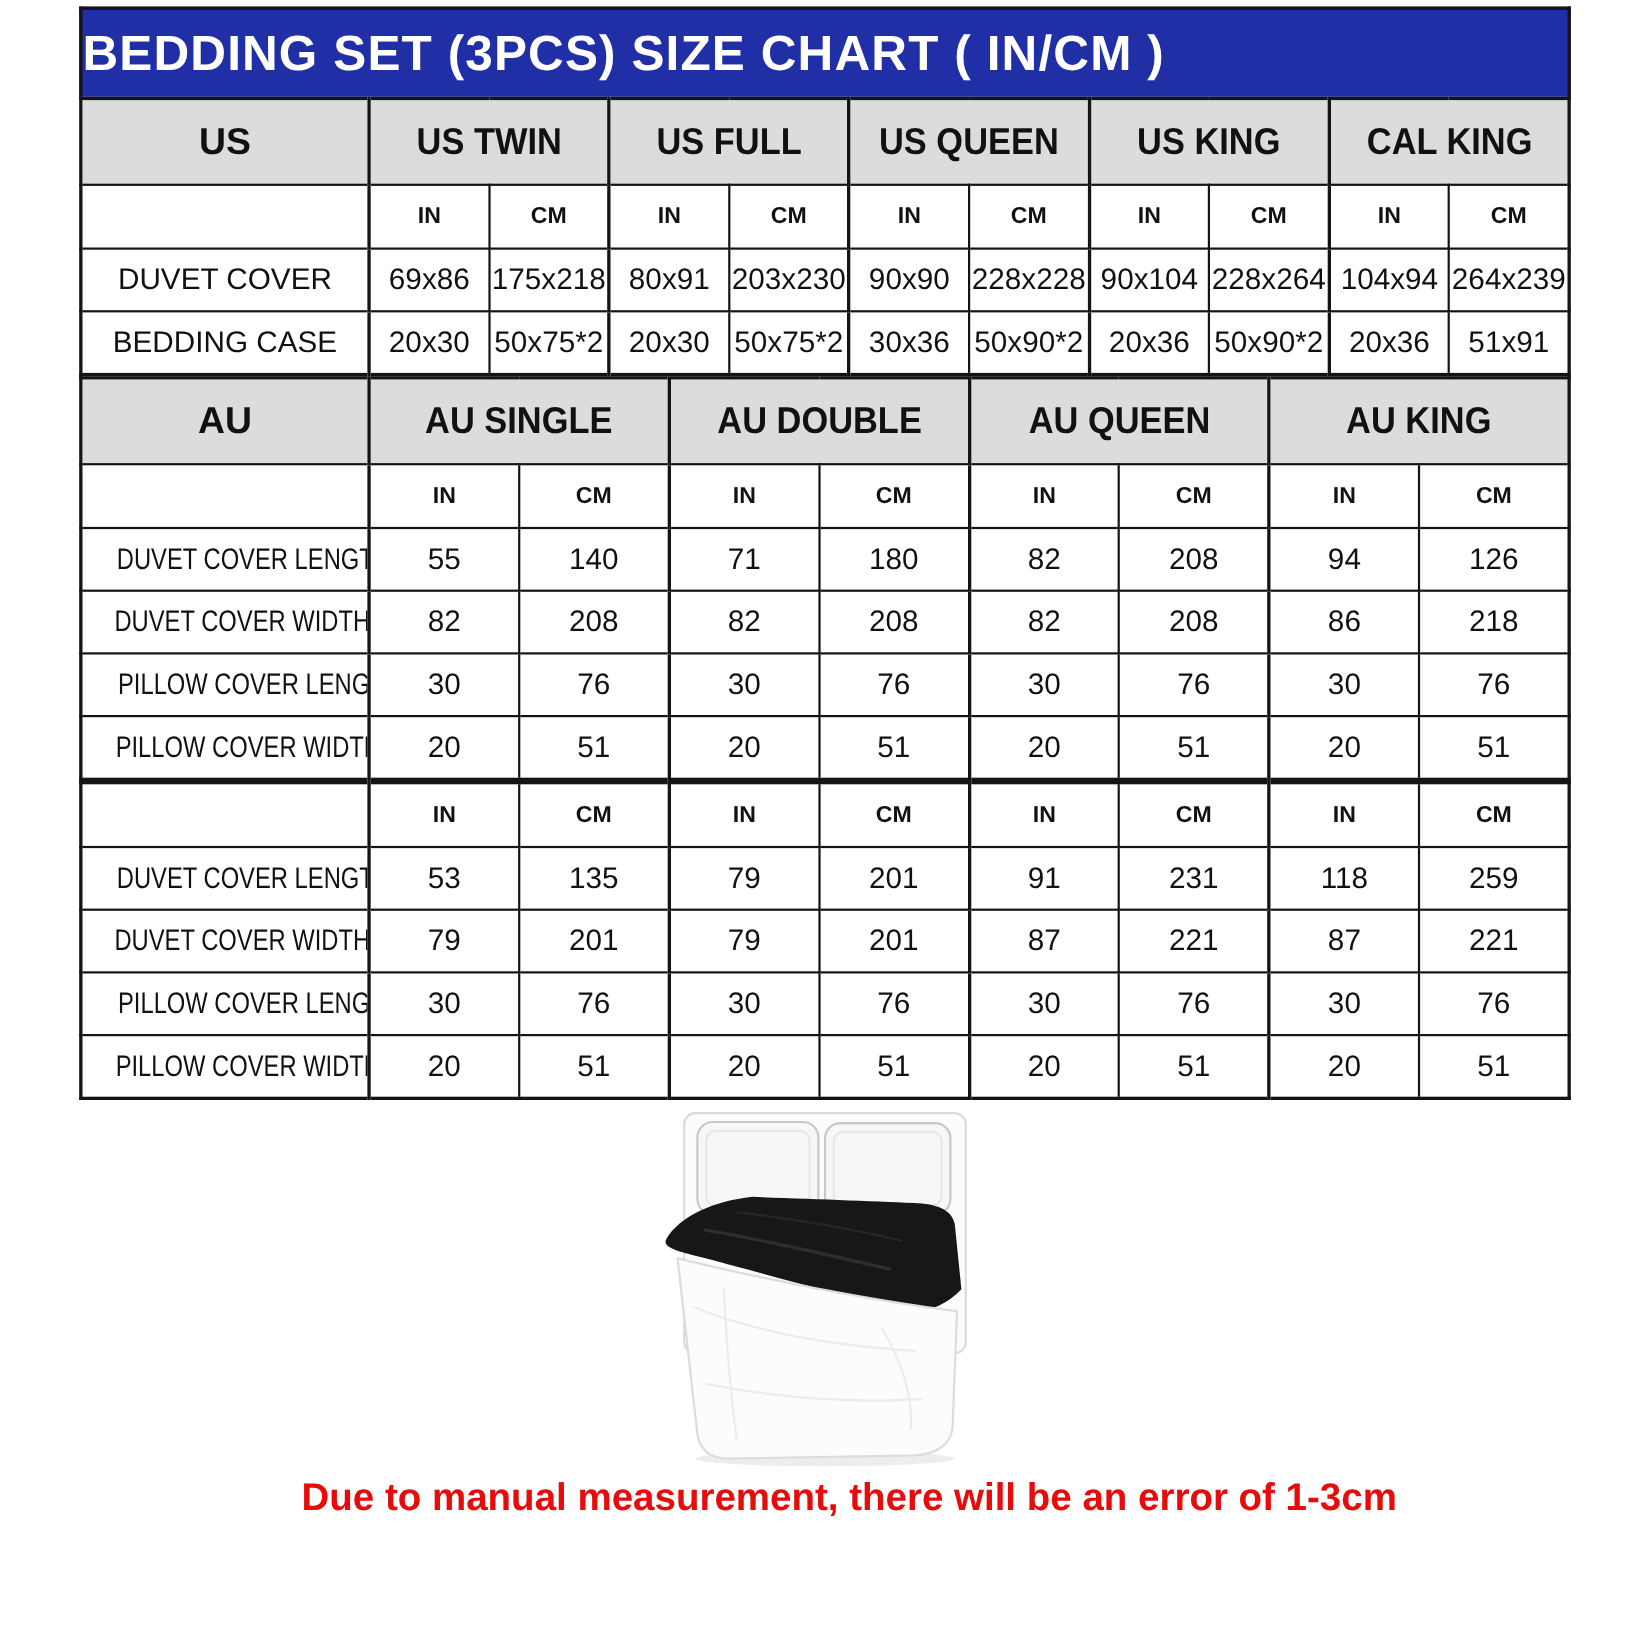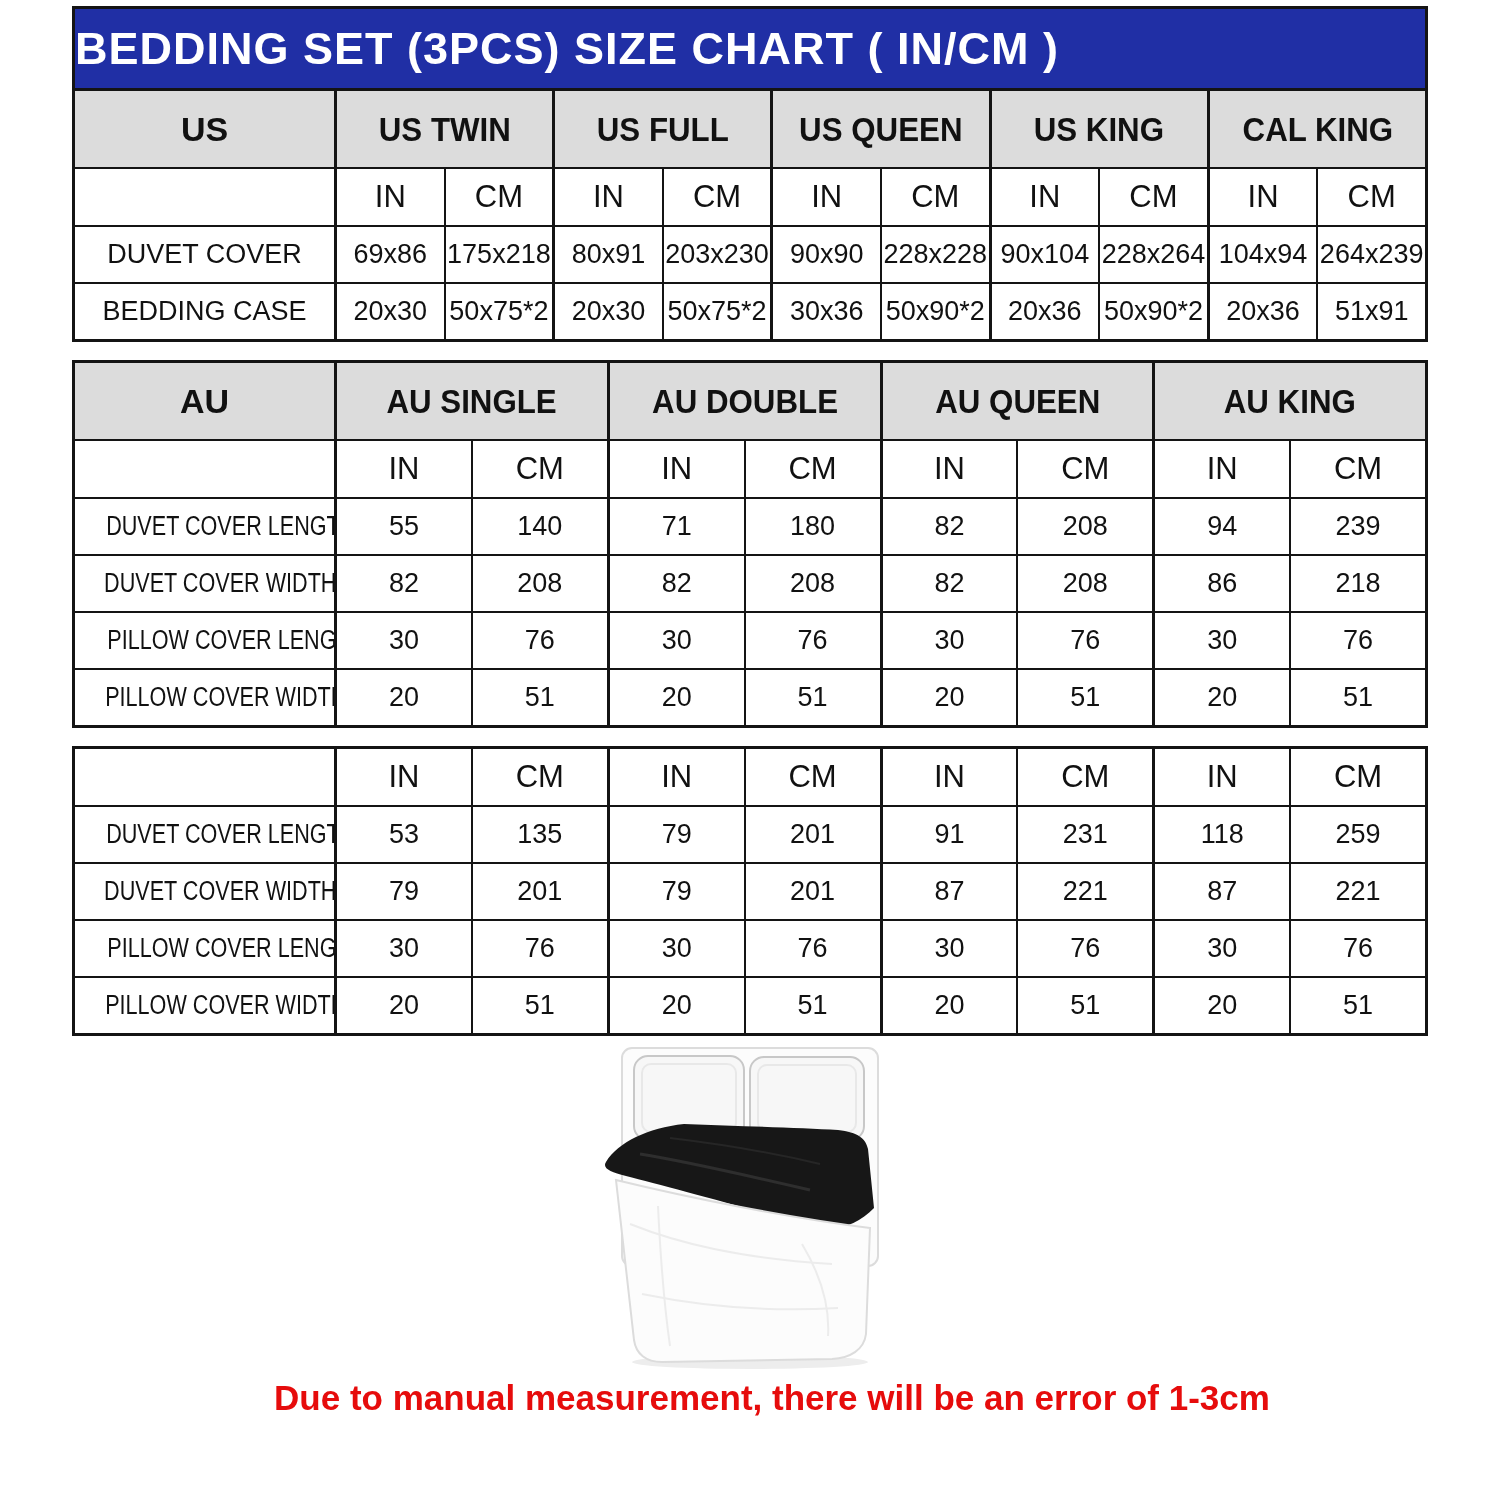--- a/index.html
+++ b/index.html
@@ -17,23 +17,23 @@
     white-space:nowrap;
   }
   table.tbl{
     border-collapse:collapse;table-layout:fixed;width:1356px;
     border:3px solid #141414;
   }
   .tbl td{
     border:2px solid #141414;text-align:center;vertical-align:middle;
     padding:0;overflow:hidden;white-space:nowrap;background:#ffffff;
   }
-  .mt{margin-top:18px;padding-left:20px;}
+  .mt{margin-top:0;padding-left:20px;}
   tr.r-head td{background:#dcdcdc;height:76px;font-weight:bold;font-size:34px;}
-  tr.r-units td{height:56px;font-weight:normal;font-size:31px;}
+  tr.r-units td{height:56px;font-weight:bold;font-size:21px;}
   tr.r-data td{height:55px;font-size:27px;font-weight:normal;}
   td.lbl{font-weight:bold;font-size:29px;}
   td.gs{border-left-width:3px;}
   .hdtxt{display:inline-block;transform:scaleX(0.92);transform-origin:center;}
   .cond{display:inline-block;transform:scaleX(0.80);transform-origin:center;}
   .bed{width:300px;margin:6px auto 0;}
   .bed svg{display:block;}
   .note{
     text-align:center;font-weight:bold;font-size:35px;color:#e60c0c;
     margin-top:6px;white-space:nowrap;margin-left:44px;
@@ -146,21 +146,21 @@
     </tr>
     <tr class="r-data">
       <td class="lbl"><span class="cond">DUVET COVER LENGTH</span></td>
       <td class="gs">55</td>
       <td>140</td>
       <td class="gs">71</td>
       <td>180</td>
       <td class="gs">82</td>
       <td>208</td>
       <td class="gs">94</td>
-      <td>239</td>
+      <td>126</td>
     </tr>
     <tr class="r-data">
       <td class="lbl"><span class="cond">DUVET COVER WIDTH</span></td>
       <td class="gs">82</td>
       <td>208</td>
       <td class="gs">82</td>
       <td>208</td>
       <td class="gs">82</td>
       <td>208</td>
       <td class="gs">86</td>

